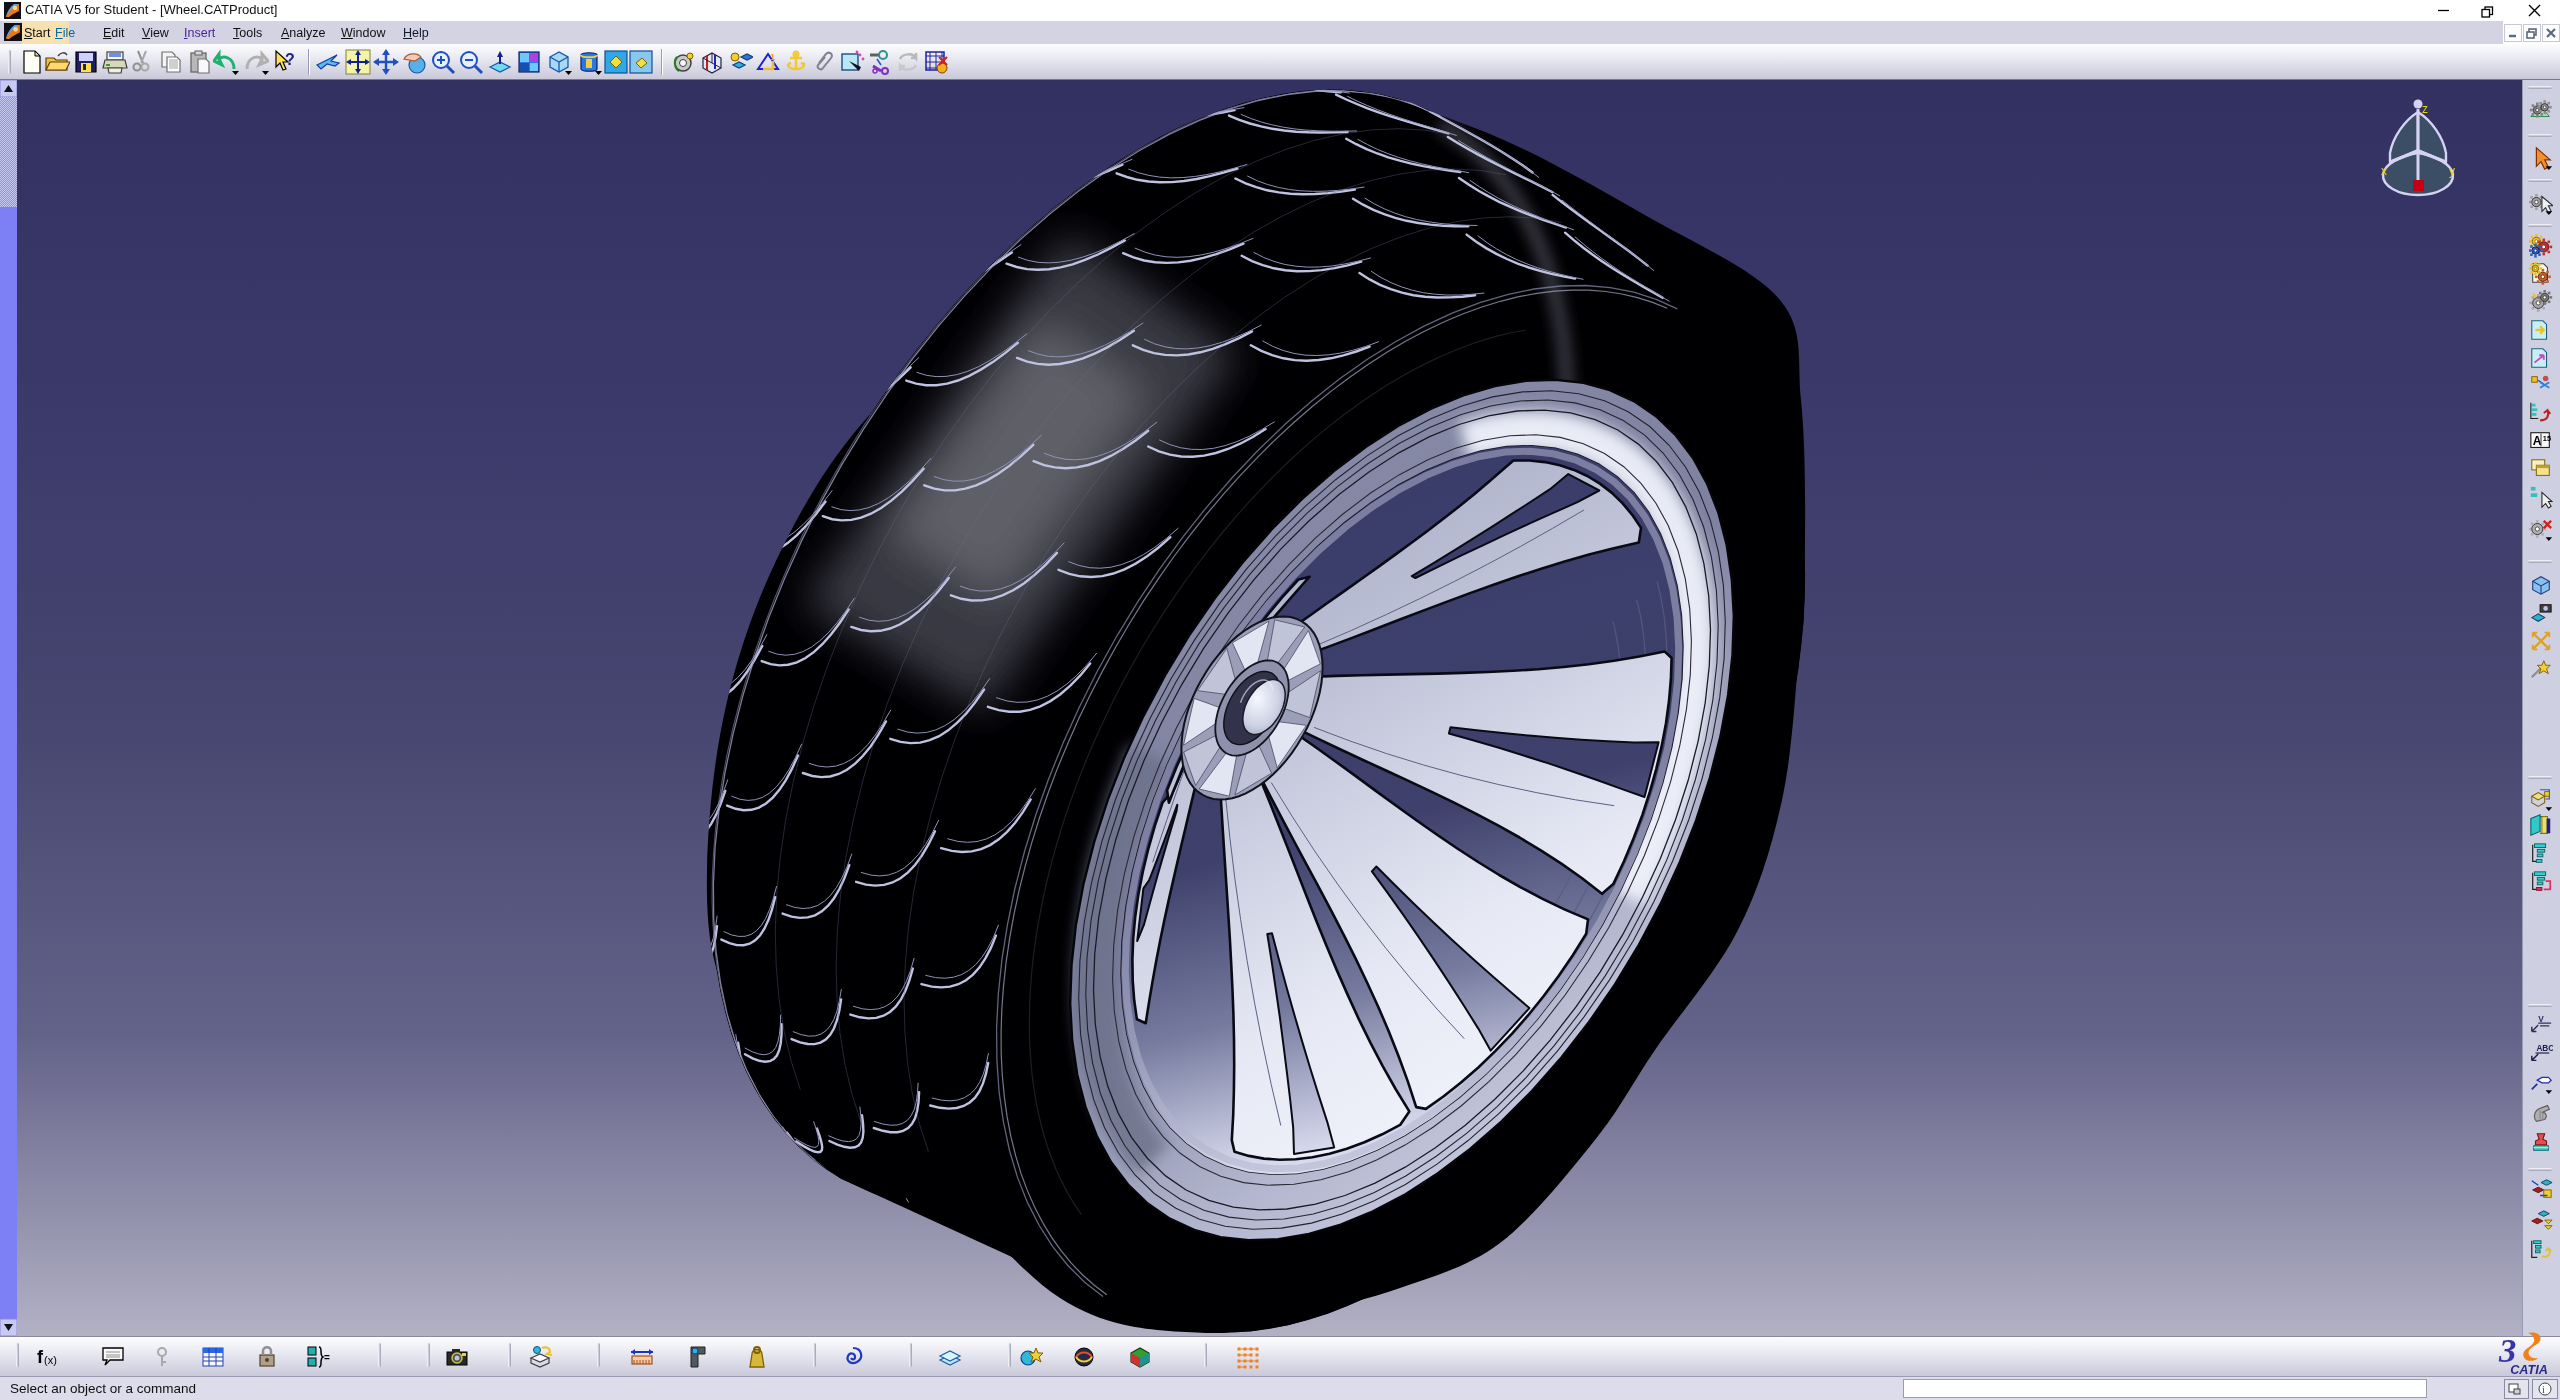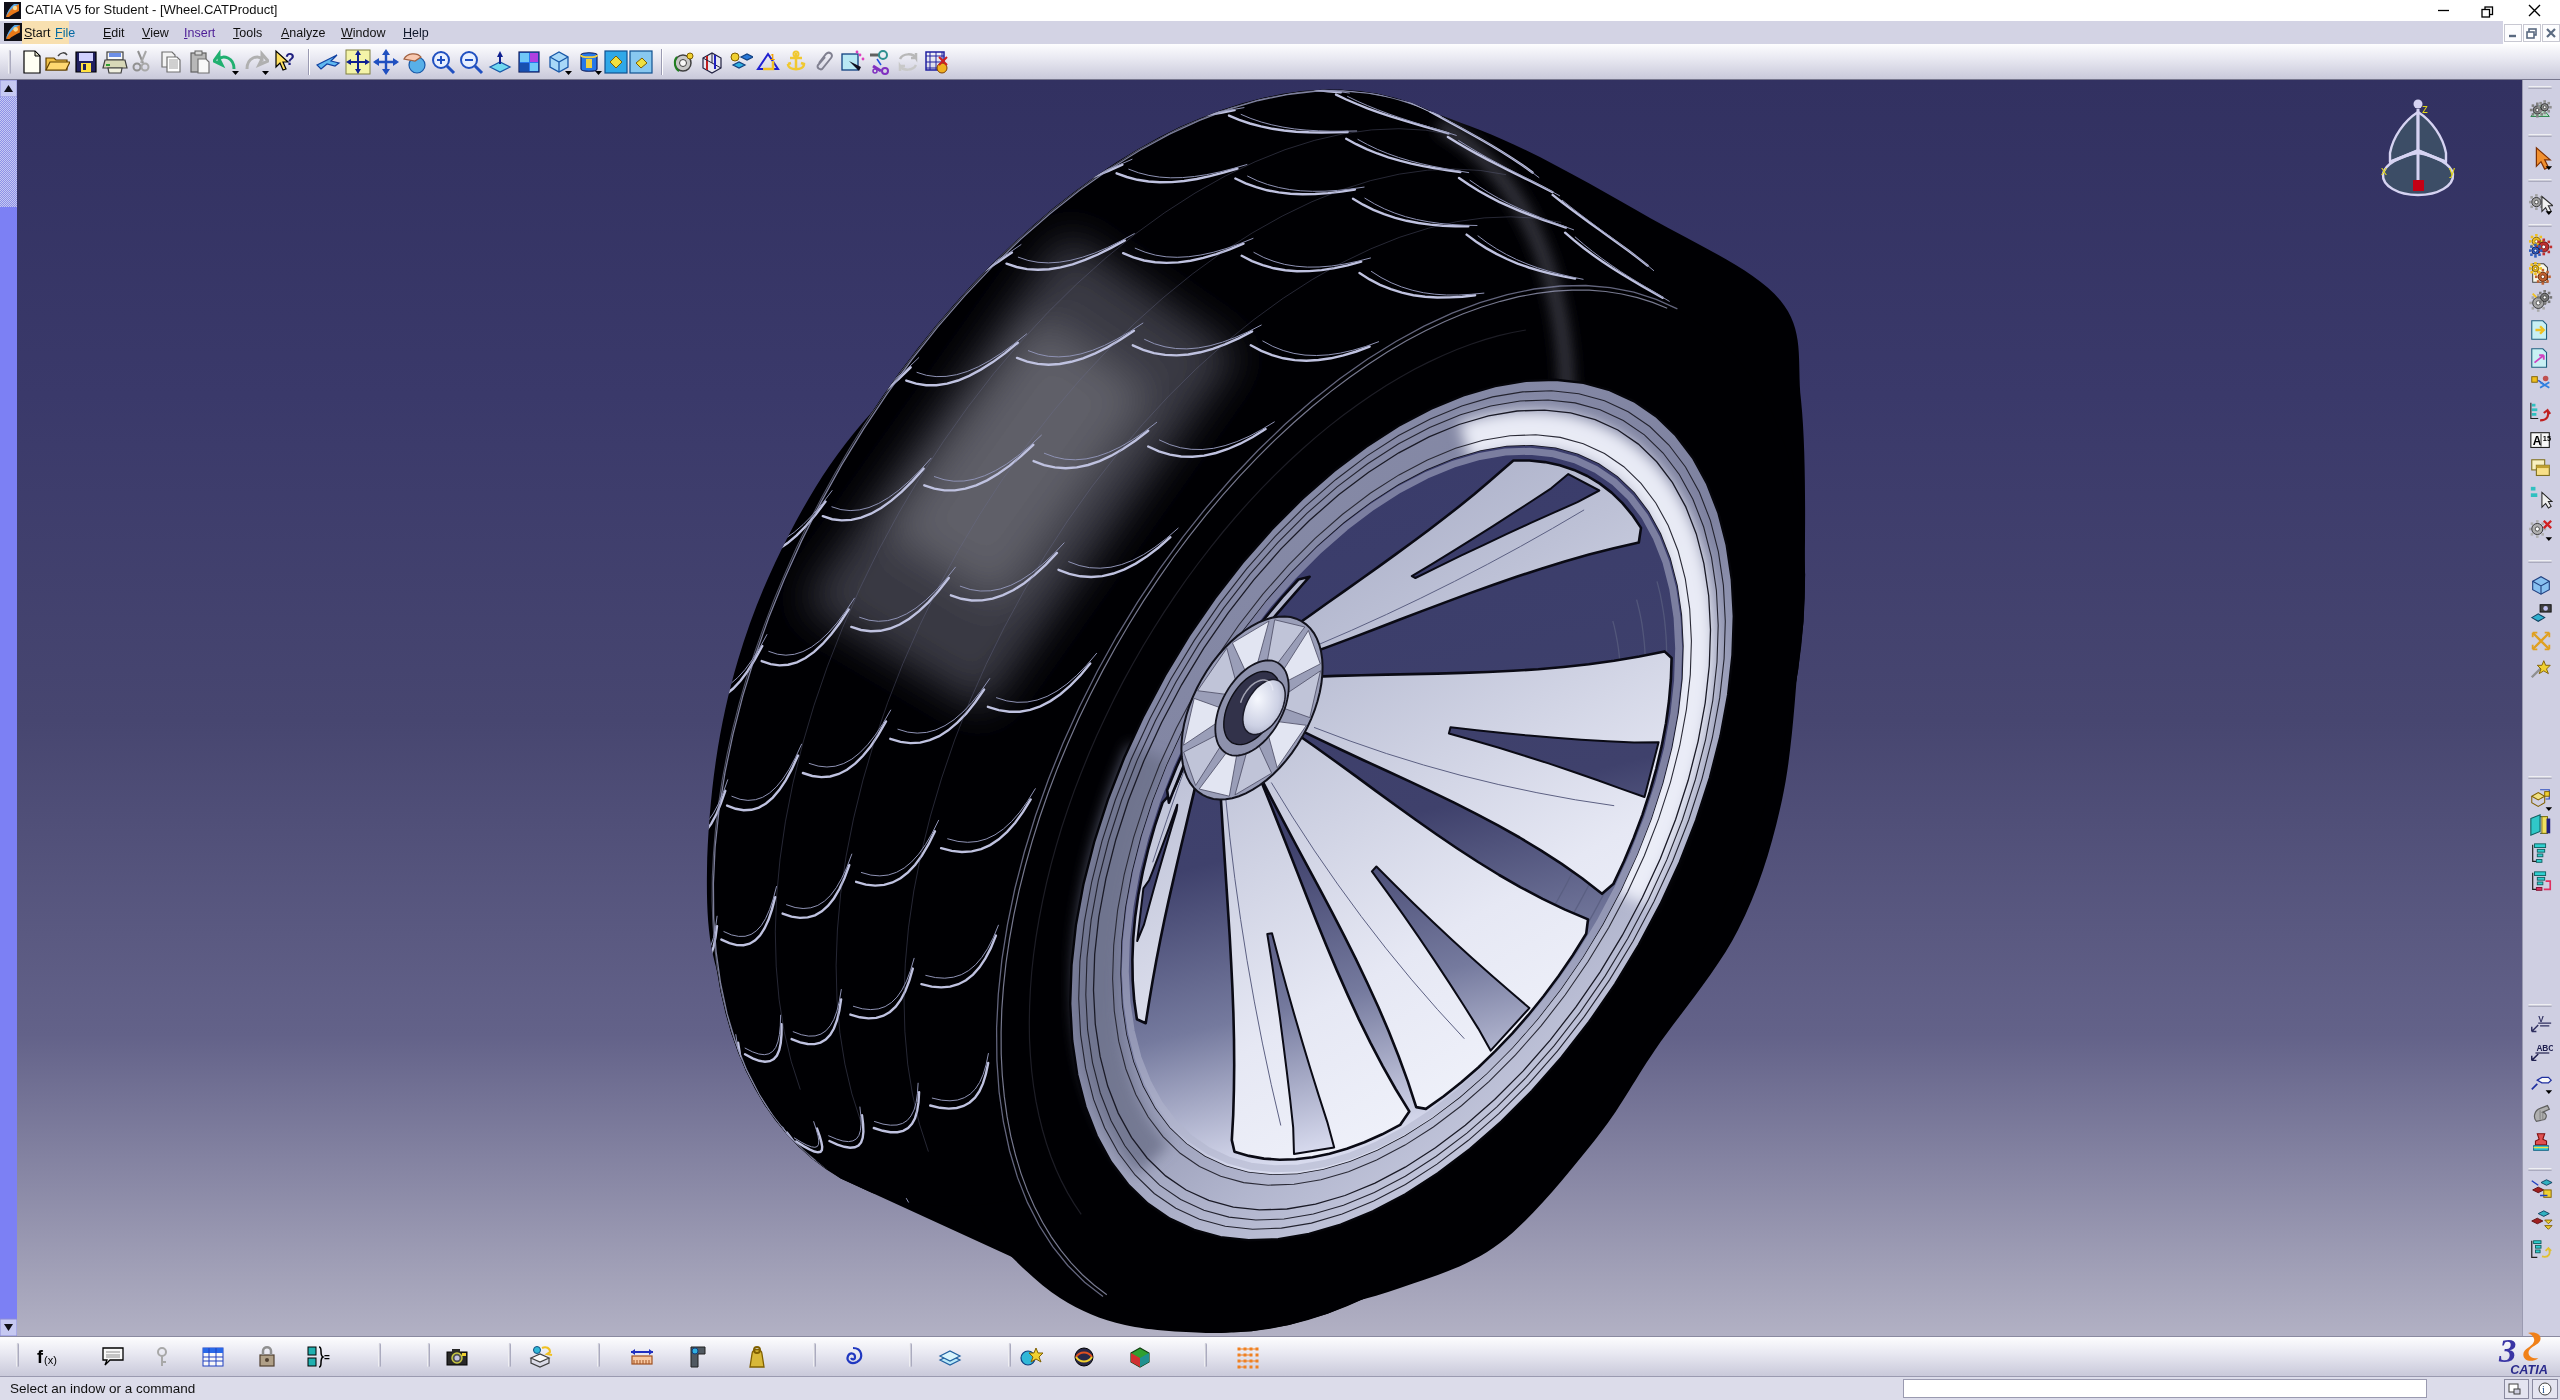--- a/index.html
+++ b/index.html
@@ -887,21 +887,21 @@
 <div class="grip" style="left:813px;top:1343px;height:24px"></div>
 <div class="grip" style="left:909px;top:1343px;height:24px"></div>
 <div class="grip" style="left:1008px;top:1343px;height:24px"></div>
 <div class="grip" style="left:1204px;top:1343px;height:24px"></div>
 <svg style="position:absolute;left:2496px;top:1331px" width="64" height="46" viewBox="0 0 66 49">
 <text x="2" y="33" font-size="37" font-weight="bold" font-style="italic" fill="#3a35a5" font-family="Liberation Serif">3</text>
 <path d="M33 2 C42 0 48 4 46 10 C44 15 36 16 34 21 C32 26 37 30 44 29 C37 34 28 32 28 25 C28 19 37 17 39 12 C41 8 38 4 33 2 Z" fill="#f08018"></path>
 <text x="14" y="46" font-size="13.5" font-weight="bold" font-style="italic" fill="#2a2a8c" font-family="Liberation Sans">CATIA</text>
 </svg>
 <div style="position:absolute;left:0px;top:1377px;width:2560px;height:23px;background:#dcdcea;"></div>
-<div style="position:absolute;left:10px;top:1381px;font-size:13.5px;color:#101010">Select an indow or a command</div>
+<div style="position:absolute;left:10px;top:1381px;font-size:13.5px;color:#101010">Select an object or a command</div>
 <div style="position:absolute;left:1903px;top:1379px;width:524px;height:19px;background:#ffffff;border:1px solid #9a9ab0;"></div>
 <svg style="position:absolute;left:2504px;top:1379px" width="54" height="20" viewBox="0 0 54 20">
 <rect x="0.5" y="0.5" width="24" height="19" fill="#e4e4f0" stroke="#8a8aa0"></rect>
 <rect x="5" y="5" width="9" height="8" fill="#fff" stroke="#404040"></rect>
 <rect x="10" y="10" width="6" height="5" fill="#d0d0e0" stroke="#404040"></rect>
 <rect x="28.5" y="0.5" width="25" height="19" fill="#e4e4f0" stroke="#8a8aa0"></rect>
 <circle cx="41" cy="10" r="6" fill="#fff" stroke="#404040"></circle>
 <text x="38" y="14" font-size="10" fill="#104080" font-family="Liberation Serif">i</text>
 </svg>
 </body></html>

